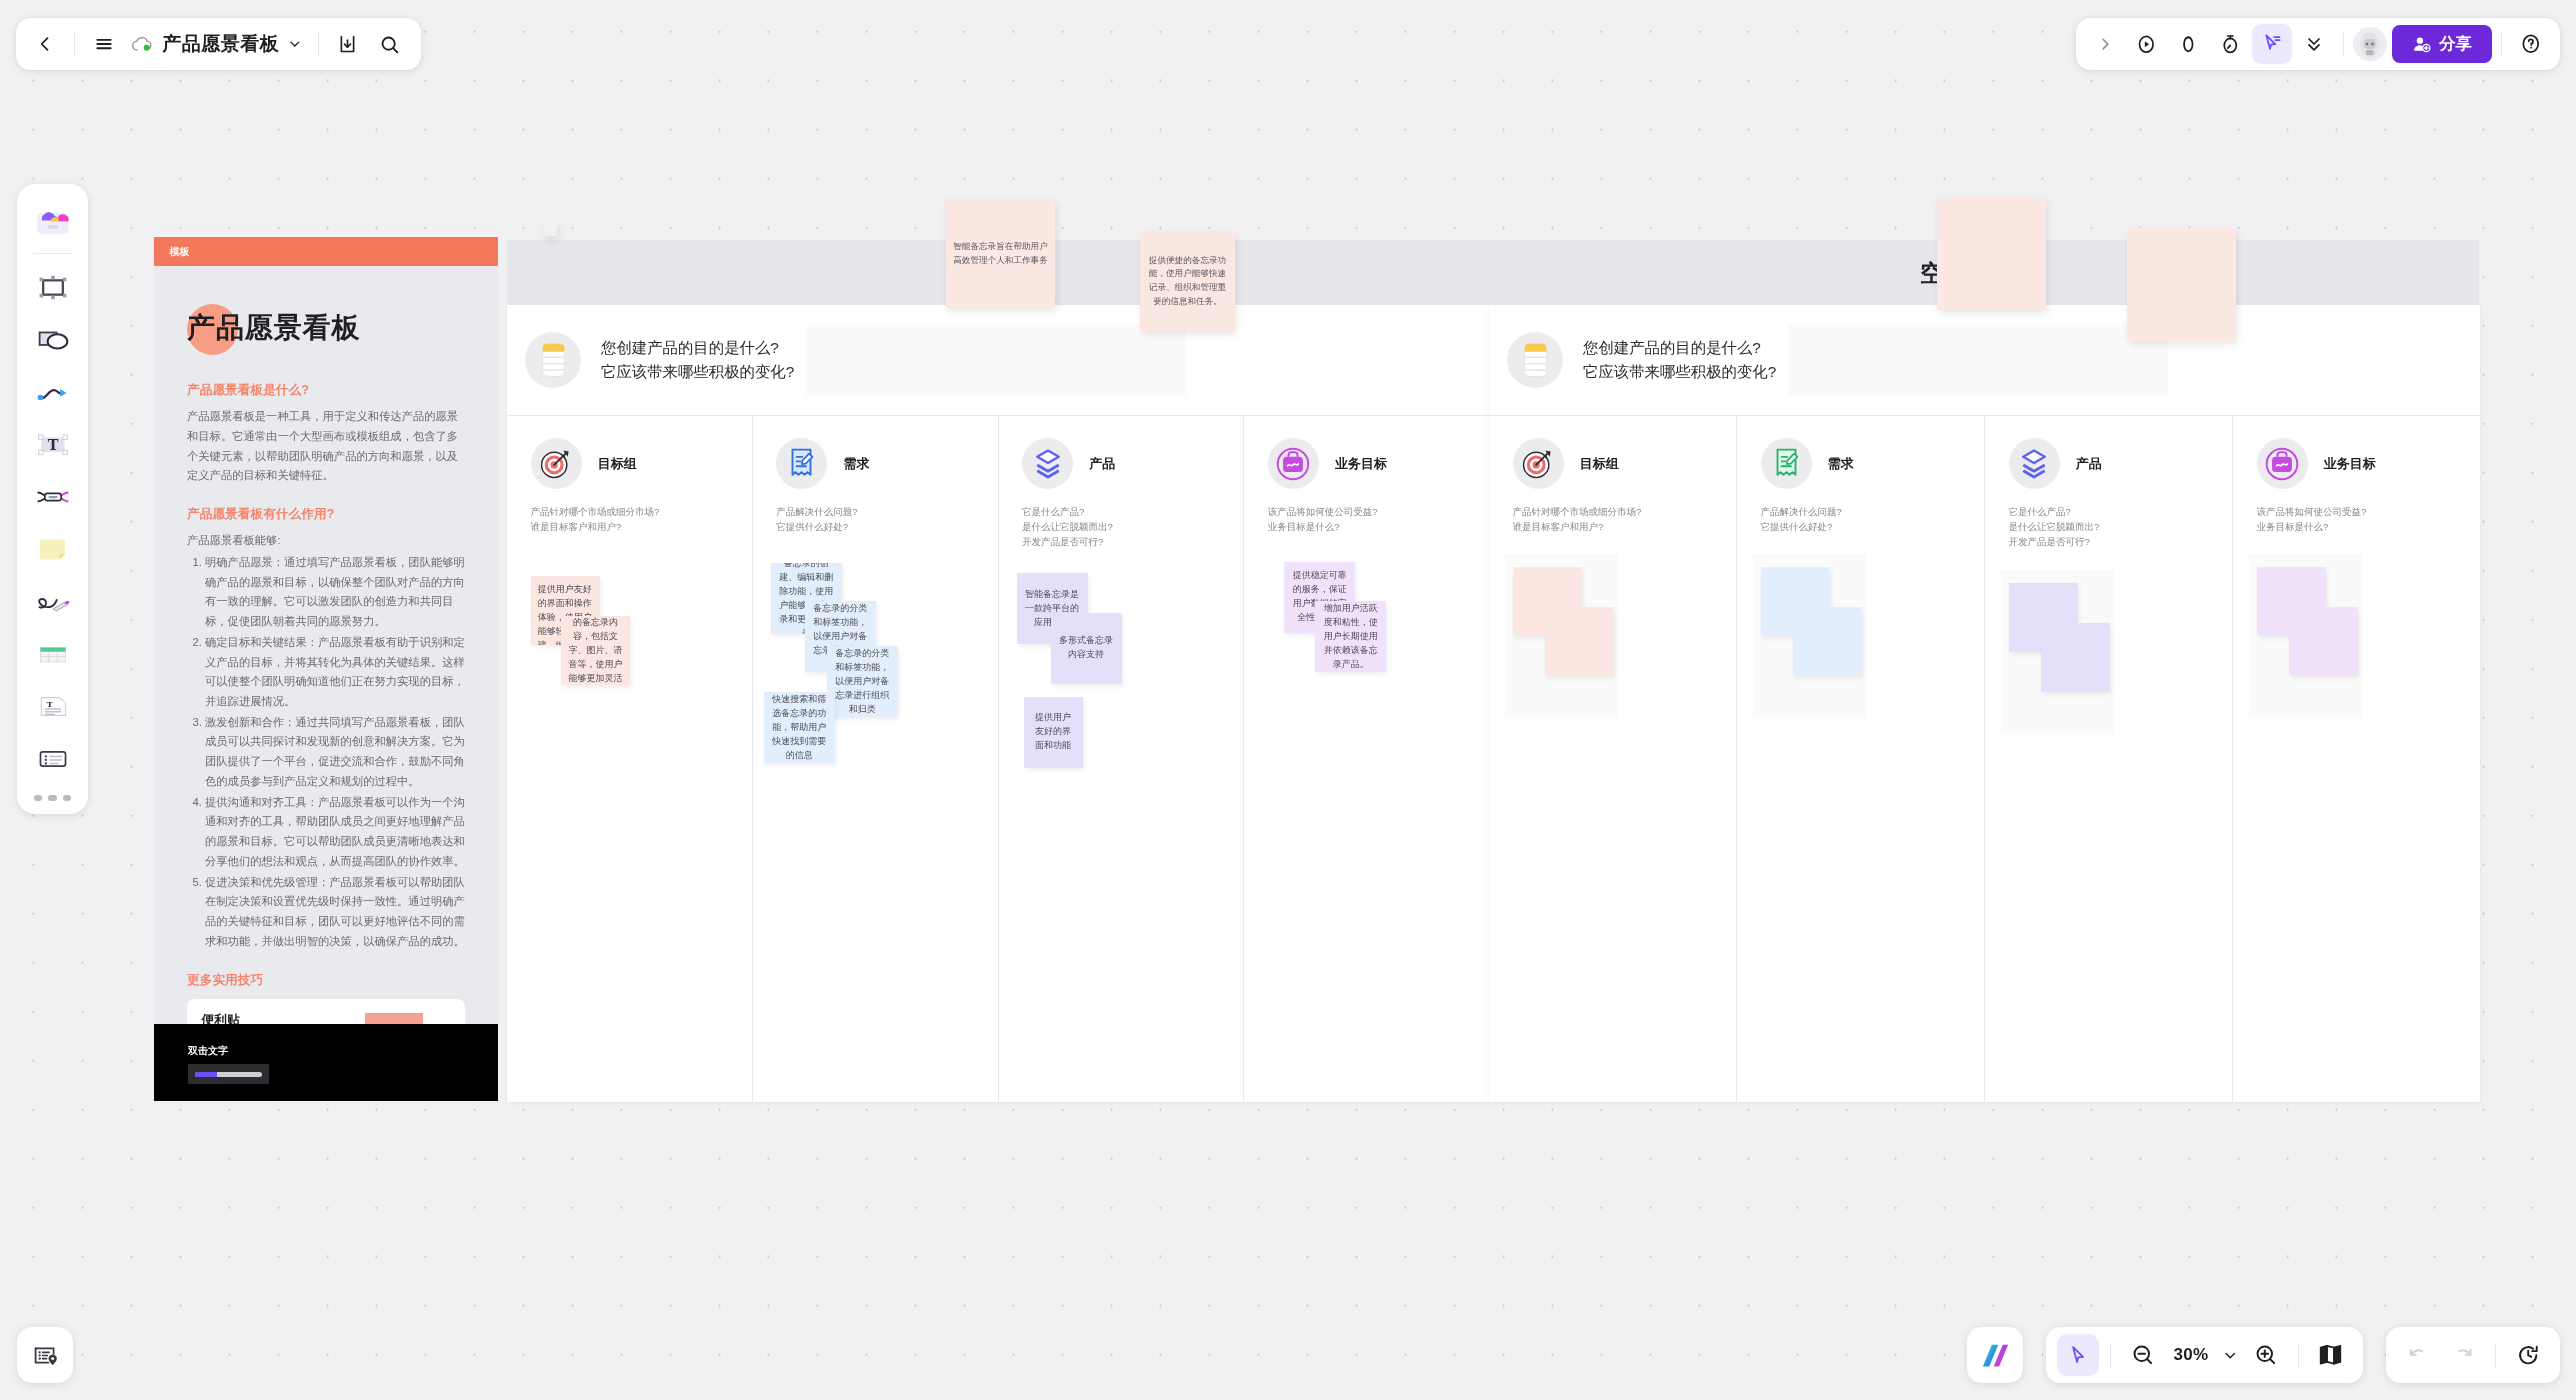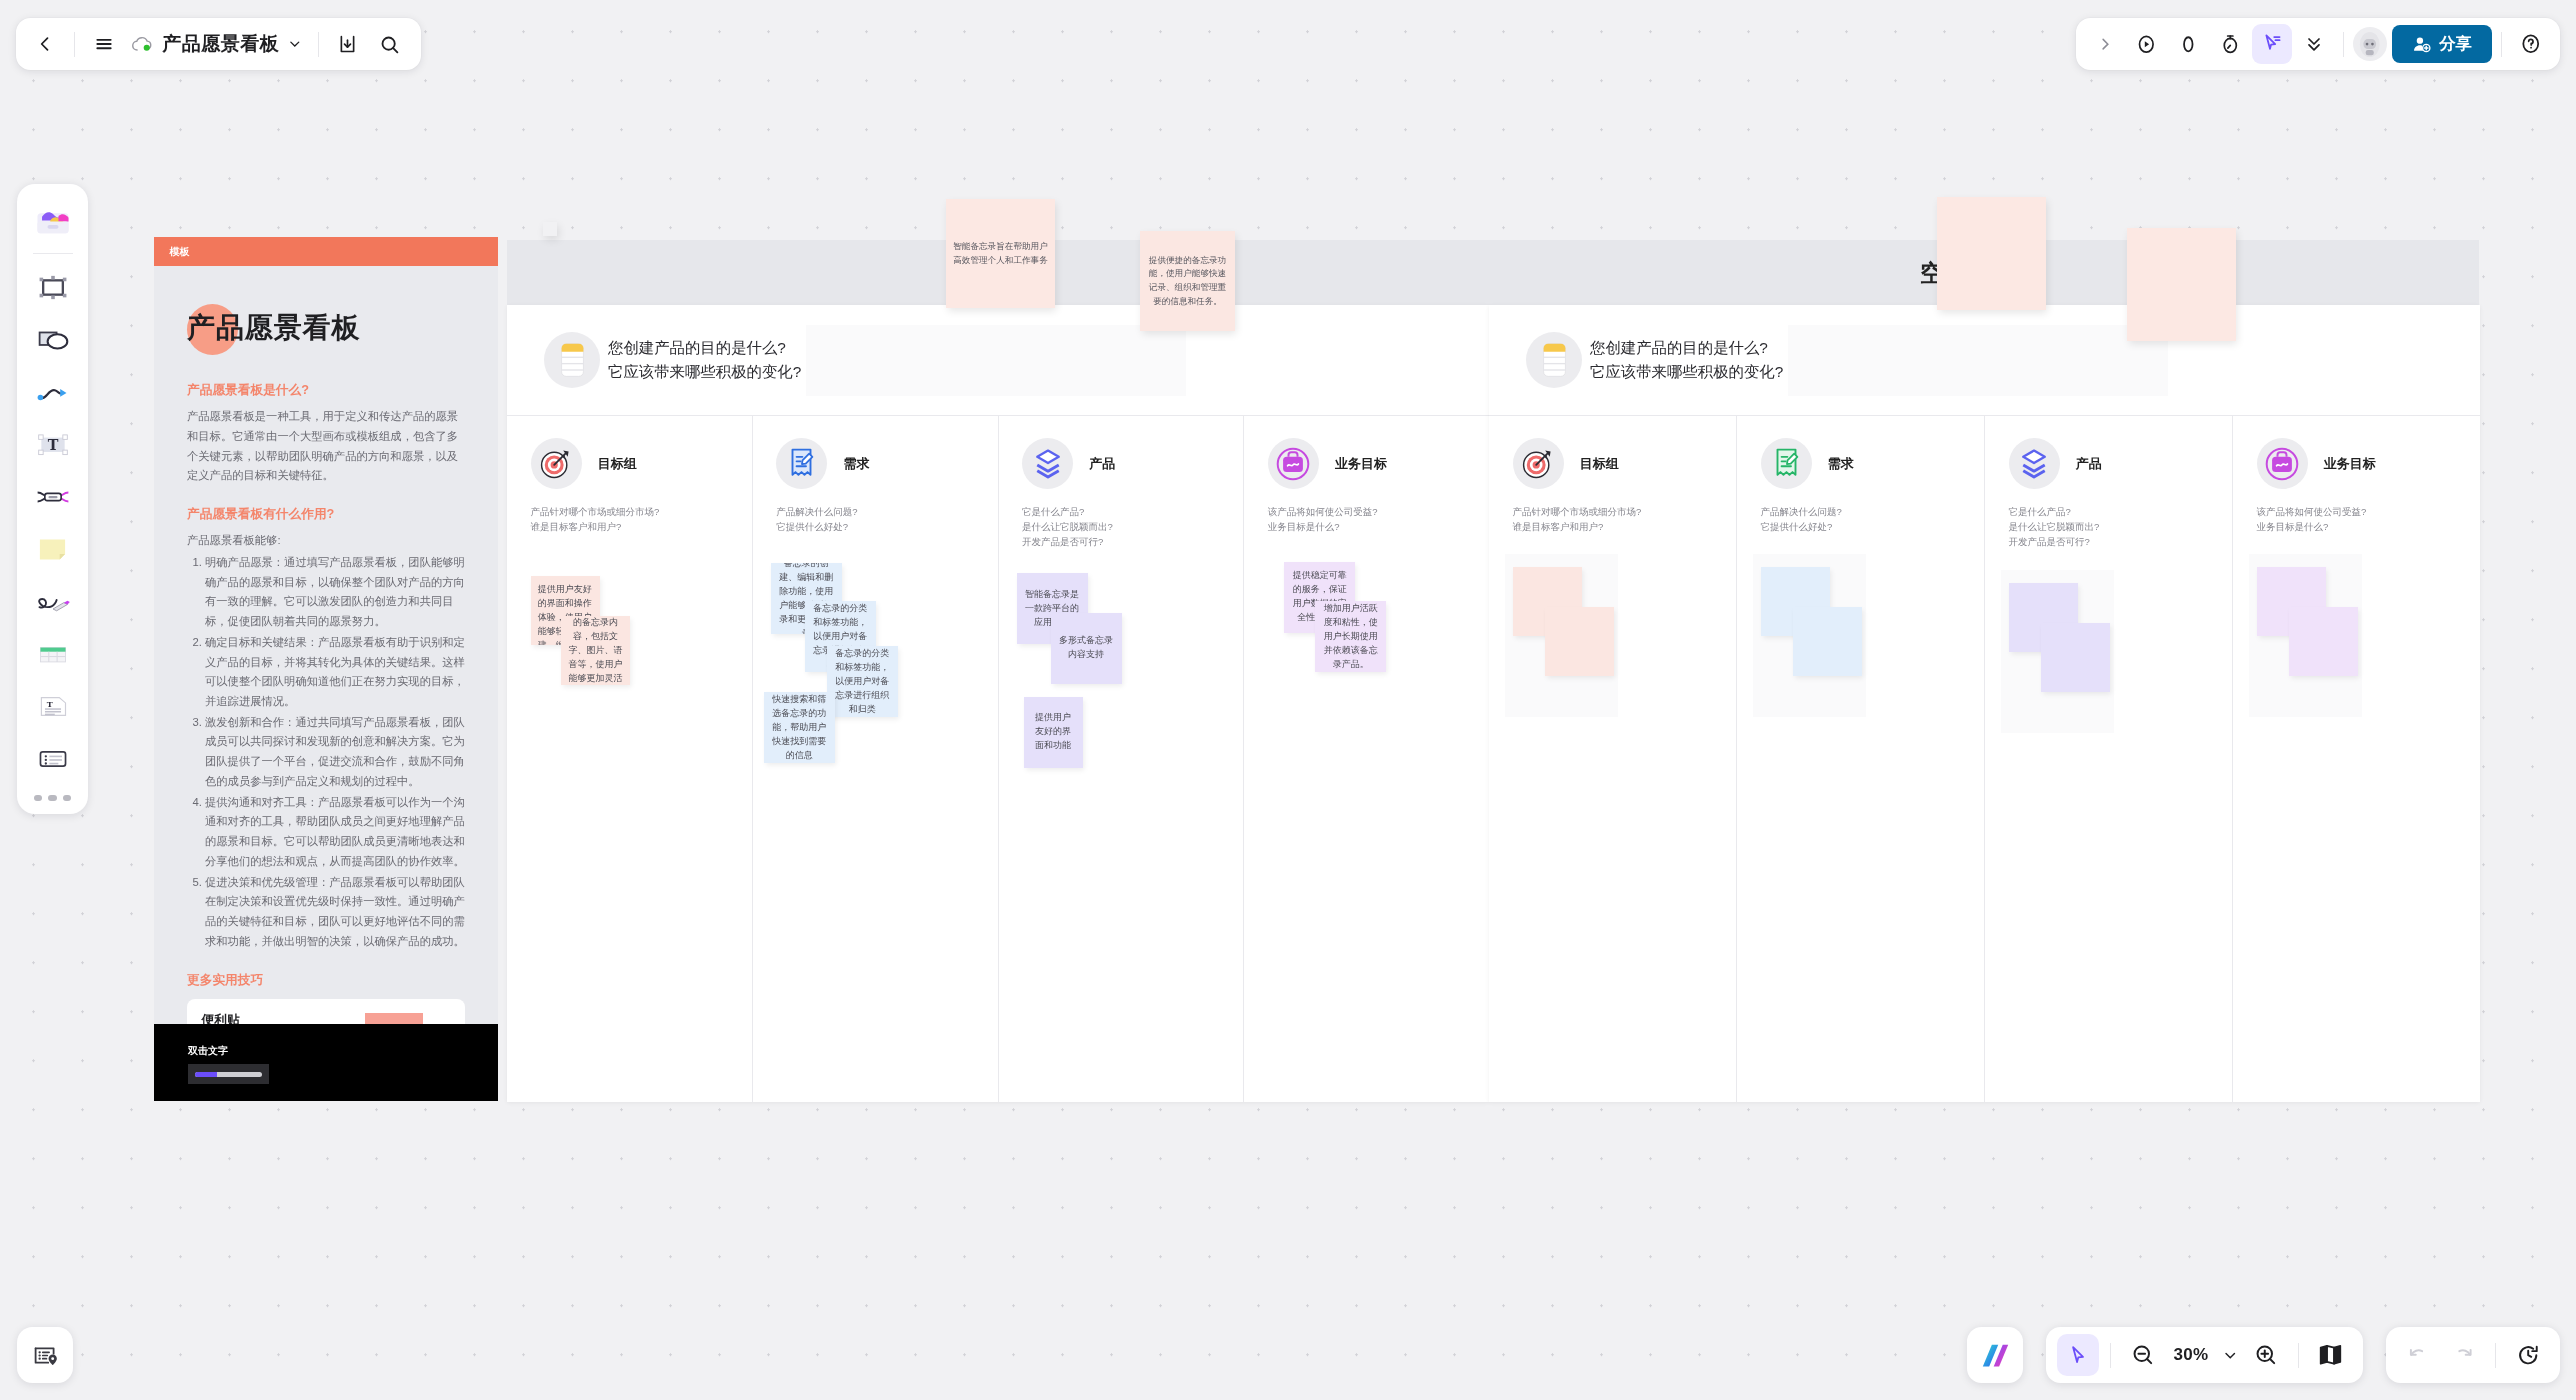--- a/index.html
+++ b/index.html
@@ -45,21 +45,21 @@
   .doc-title-wrap {
     display: flex; align-items: center; gap: 9px;
     padding: 0 7.2px 0 5.4px; height: 40px; border-radius: 9px; cursor: pointer;
   }
   .doc-title {
     font-size: 19px; font-weight: 600; letter-spacing: 0.5px; white-space: nowrap;
   }
 
   .share-btn {
     display: flex; align-items: center; gap: 8.1px;
-    background: #0369a1; color: #fff;
+    background: #6d28d9; color: #fff;
     height: 38px; padding: 0 20px; border-radius: 8px;
     font-size: 16.3px; font-weight: 600; cursor: pointer; white-space: nowrap;
   }
   .avatar-bot {
     width: 34px; height: 34px; border-radius: 50%;
     background: #ededf0; display:flex; align-items:center; justify-content:center;
     margin-right: 3.6px; cursor: pointer;
   }
 
   
@@ -149,21 +149,21 @@
   .section {
     position: absolute; top: 65px; height: 797px;
     background: #fff;
     box-shadow: 0 0.9px 4.5px rgba(0,0,0,.06);
   }
   #section-example { left: 0; width: 982px; }
   #section-blank  { left: 982px; width: 991px; }
 
   .section-top {
     height: 111px; border-bottom: 0.9px solid #e9e9ed;
-    display: flex; align-items: center; padding-left: 37px; gap: 8px;
+    display: flex; align-items: center; padding-left: 18px; gap: 20px;
     position: relative;
   }
   .note-icon-circle {
     width: 56px; height: 56px; border-radius: 50%;
     background: #ececef; display: flex; align-items: center; justify-content: center;
     flex: 0 0 auto;
   }
   .section-q { font-size: 15.4px; line-height: 1.55; color: #2b2b30; }
 
   .cols { display: flex; height: 686px; }

